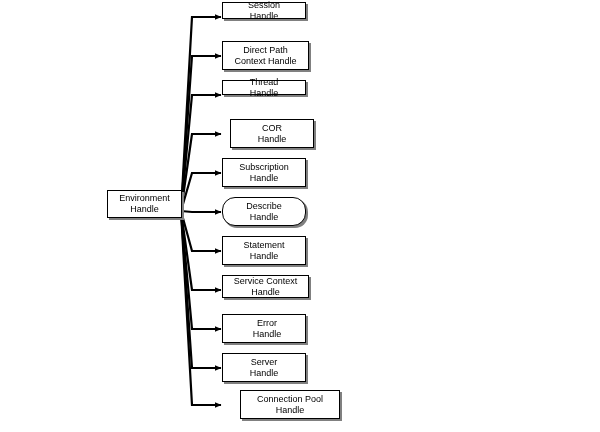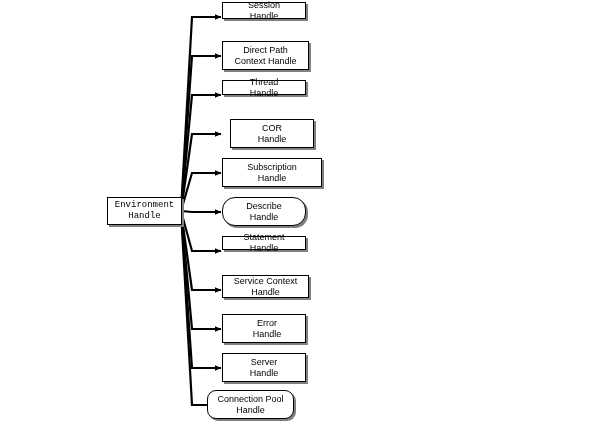--- a/index.html
+++ b/index.html
@@ -72,21 +72,21 @@
         <path d="M181,211 L192,173 L221,173"></path>
         <path d="M181,211 L192,212 L221,212"></path>
         <path d="M181,211 L192,251 L221,251"></path>
         <path d="M181,211 L192,290 L221,290"></path>
         <path d="M181,211 L192,329 L221,329"></path>
         <path d="M181,211 L192,368 L221,368"></path>
         <path d="M181,211 L192,405 L221,405"></path>
       </g>
   </svg>
 
-  <div class="hub-box" style="left: 107px; top: 197px; width: 75px; height: 28px; font-family: Liberation Mono, monospace;">
+  <div class="hub-box" style="left: 107px; top: 190px; width: 75px; height: 28px;">
     <span class="node-label">Environment
 Handle</span>
   </div>
 
   <div id="node-container">
       <div class="node-box" style="left: 222px; top: 2px; width: 84px; height: 17px;">
         <span class="node-label">Session
 Handle</span>
       </div>
       <div class="node-box" style="left: 222px; top: 41px; width: 87px; height: 29px;">
@@ -94,43 +94,43 @@
 Context Handle</span>
       </div>
       <div class="node-box" style="left: 222px; top: 80px; width: 84px; height: 15px;">
         <span class="node-label">Thread
 Handle</span>
       </div>
       <div class="node-box" style="left: 222px; top: 119px; width: 84px; height: 29px; margin-left: 8px;">
         <span class="node-label">COR
 Handle</span>
       </div>
-      <div class="node-box" style="left: 222px; top: 158px; width: 100px; height: 29px;">
+      <div class="node-box" style="left: 222px; top: 158px; width: 84px; height: 29px;">
         <span class="node-label">Subscription
 Handle</span>
       </div>
       <div class="node-box" style="left: 222px; top: 197px; width: 84px; height: 29px; border-radius: 13px;">
         <span class="node-label">Describe
 Handle</span>
       </div>
-      <div class="node-box" style="left: 222px; top: 236px; width: 84px; height: 14px;">
+      <div class="node-box" style="left: 222px; top: 236px; width: 84px; height: 29px;">
         <span class="node-label">Statement
 Handle</span>
       </div>
       <div class="node-box" style="left: 222px; top: 275px; width: 87px; height: 23px;">
         <span class="node-label">Service Context
 Handle</span>
       </div>
       <div class="node-box" style="left: 222px; top: 314px; width: 84px; height: 29px; padding-left: 6px;">
         <span class="node-label">Error
 Handle</span>
       </div>
       <div class="node-box" style="left: 222px; top: 353px; width: 84px; height: 29px; justify-content: center;">
         <span class="node-label">Server
 Handle</span>
       </div>
-      <div class="node-box" style="left: 207px; top: 390px; width: 87px; height: 29px; border-radius: 9px;">
+      <div class="node-box" style="left: 240px; top: 390px; width: 100px; height: 29px;">
         <span class="node-label">Connection Pool
 Handle</span>
       </div>
     </div>
 
 </div>
 
 </body></html>

